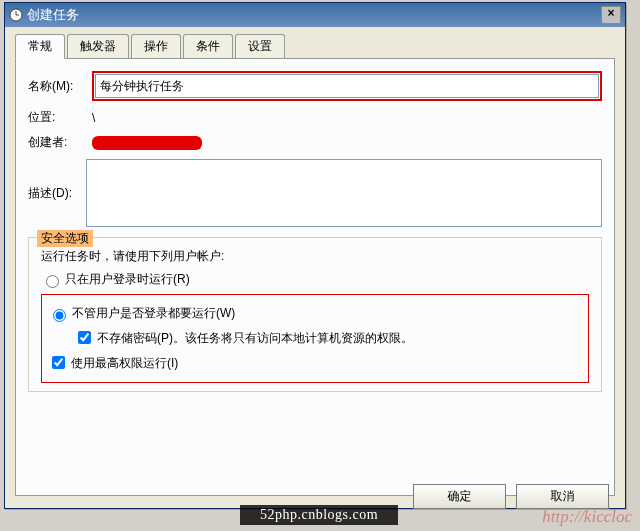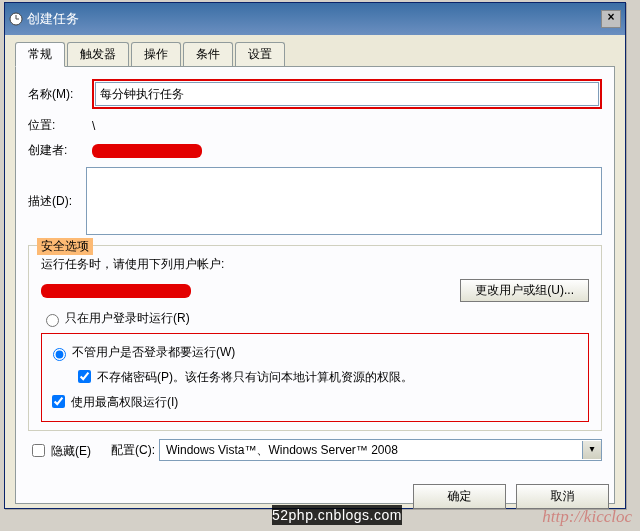--- a/index.html
+++ b/index.html
@@ -16,21 +16,21 @@
     position: absolute;
     left: 4px;
     top: 2px;
     width: 620px;
     height: 505px;
     background: #ece9d8;
     border: 1px solid #0a246a;
     box-shadow: 1px 1px 0 rgba(0,0,0,0.2);
   }
   .titlebar {
-    height: 32px;
+    height: 24px;
     background: linear-gradient(to bottom, #3a6ea5, #6b8fc0);
     color: #fff;
     display: flex;
     align-items: center;
     padding: 0 4px;
     font-size: 13px;
   }
   .titlebar-icon {
     width: 14px;
     height: 14px;
@@ -203,25 +203,24 @@
     padding: 3px 0;
     text-align: center;
   }
   
   .wm1 {
     position: absolute;
     left: 240px;
     bottom: 6px;
     background: rgba(0,0,0,0.8);
     color: #fff;
-    font-family: Liberation Sans, sans-serif;
+    font-family: Liberation Serif, serif;
     font-size: 14px;
-    padding: 2px 0;
+    padding: 2px 20px;
     letter-spacing: 0.5px;
-    margin-left: 32px;
   }
   .wm2 {
     position: absolute;
     right: 8px;
     bottom: 4px;
     color: rgba(200,20,20,0.4);
     font-size: 17px;
     font-style: italic;
     font-family: "Times New Roman", serif;
     pointer-events: none;
@@ -272,26 +271,22 @@
       </div>
 
       <div class="row" style="align-items:center">
         <span class="row-label">描述(D):</span>
         <textarea class="desc" style=""></textarea>
       </div>
 
       <div class="groupbox">
         <span class="groupbox-title">安全选项</span>
 
-        <div style="margin-bottom:6px;">运行任务时，请使用下列用户帐户:</div>
-
-        <div class="grouprow">
-          <span class="redacted" style="width:150px"></span>
-          <button class="btn">更改用户或组(U)...</button>
-        </div>
+        <div style="">运行任务时，请使用下列用户帐户:</div>
+
 
         <label class="radio-row">
           <input type="radio" name="runmode" style="">
           <span>只在用户登录时运行(R)</span>
         </label>
 
         <div class="highlight-box">
           <label class="radio-row">
             <input type="radio" name="runmode" checked="" style="">
             <span>不管用户是否登录都要运行(W)</span>
@@ -300,31 +295,20 @@
             <input type="checkbox" checked="" style="">
             <span>不存储密码(P)。该任务将只有访问本地计算机资源的权限。</span>
           </label>
           <label class="check-row">
             <input type="checkbox" checked="" style="">
             <span>使用最高权限运行(I)</span>
           </label>
         </div>
       </div>
 
-      <div class="bottom-row">
-        <label class="check-row" style="margin:0 20px 0 0">
-          <input type="checkbox" style="">
-          <span>隐藏(E)</span>
-        </label>
-        <span style="margin-right:4px;">配置(C):</span>
-        <div class="select-wrap">
-          <span class="select-text">Windows Vista™、Windows Server™ 2008</span>
-          <div class="select-btn">▾</div>
-        </div>
-      </div>
 
     </div>
   </div>
 
   <div class="dlg-buttons">
     <button class="btn">确定</button>
     <button class="btn">取消</button>
   </div>
 </div>
 

